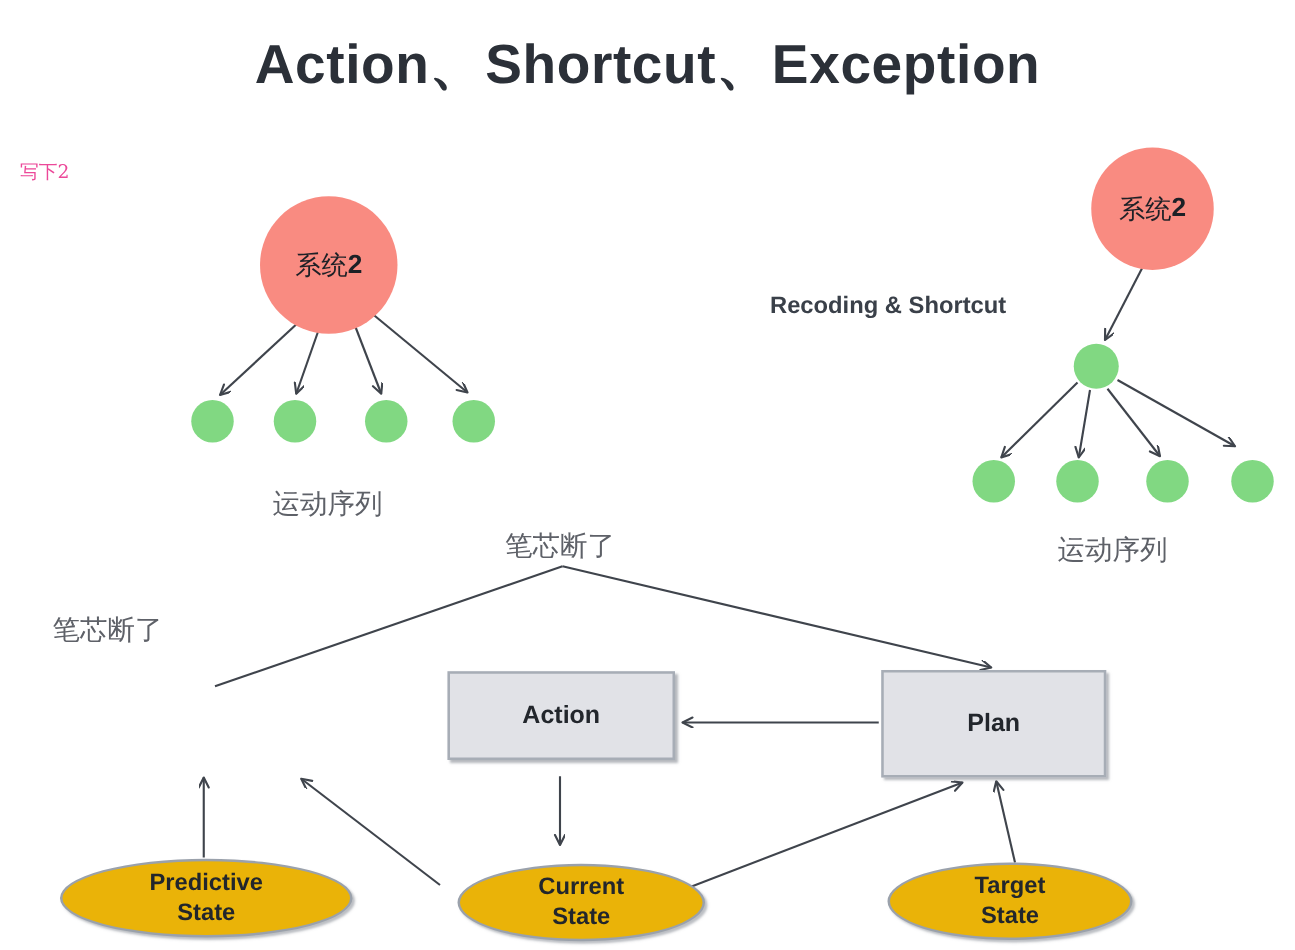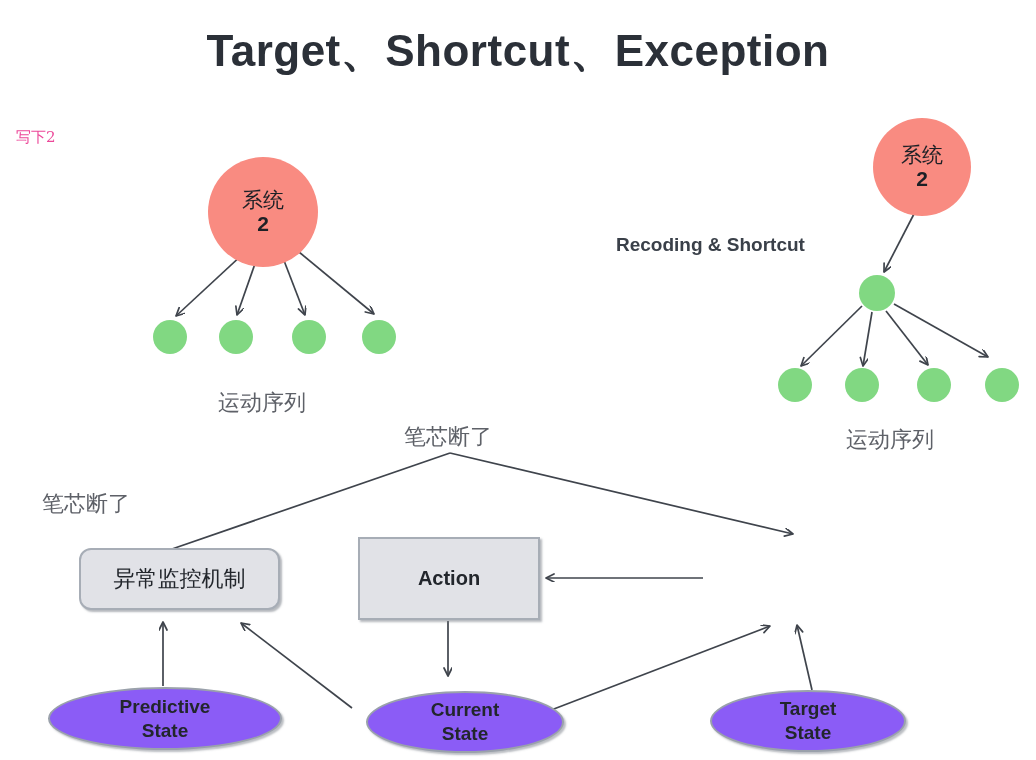--- a/index.html
+++ b/index.html
@@ -55,21 +55,21 @@
     font-size: 19px;
     font-weight: bold;
     color: #3a4049;
   }
   .node-circle {
     position: absolute;
     border-radius: 50%;
     display: flex;
     align-items: center;
     justify-content: center;
-    flex-direction: column;
+    flex-direction: row;
     box-sizing: border-box;
   }
   .pink-circle {
     background: #f98b81;
     color: #1d2026;
     font-family: "DejaVu Serif", "Liberation Serif", serif;
     line-height: 1.15;
     text-align: center;
     font-size: 21px;
   }
@@ -102,21 +102,21 @@
     font-size: 20px;
     font-weight: bold;
     color: #22262c;
   }
   .rounded {
     border-radius: 12px;
   }
   .ellipse {
     position: absolute;
     box-sizing: border-box;
-    background: #8b5cf6;
+    background: #eab308;
     border: 2px solid #9aa1ab;
     border-radius: 50%;
     display: flex;
     align-items: center;
     justify-content: center;
     text-align: center;
     box-shadow: 2px 2px 2px rgba(120,125,135,0.5);
   }
   .ellipse span {
     font-family: "Liberation Sans", sans-serif;
@@ -124,21 +124,21 @@
     font-weight: bold;
     color: #22262c;
     line-height: 1.25;
   }
 </style>
 </head>
 <body>
 
 <div id="canvas">
 
-  <div class="txt" id="page-title">Target、Shortcut、Exception</div>
+  <div class="txt" id="page-title">Action、Shortcut、Exception</div>
 
   <svg class="layer" viewBox="0 0 1036 760">
     <defs>
       <marker id="arrowOpen" markerWidth="12" markerHeight="12" refX="9" refY="4" orient="auto" markerUnits="userSpaceOnUse">
         <path d="M1,0 L9,4 L1,8" fill="none" stroke="#3f444c" stroke-width="1.7" stroke-linecap="round" stroke-linejoin="round"></path>
       </marker>
       <marker id="arrowOpenSm" markerWidth="11" markerHeight="11" refX="8" refY="3.6" orient="auto" markerUnits="userSpaceOnUse">
         <path d="M1,0 L8,3.6 L1,7.2" fill="none" stroke="#3f444c" stroke-width="1.5" stroke-linecap="round" stroke-linejoin="round"></path>
       </marker>
     </defs>
@@ -193,28 +193,28 @@
   <div class="node-circle pink-circle" style="left:873px; top:118px; width:98px; height:98px;">
     <span>系统</span>
     <span class="num">2</span>
   </div>
   <div class="node-circle green-circle" style="left:859px; top:275px; width:36px; height:36px;"></div>
   <div class="node-circle green-circle" style="left:778px; top:368px; width:34px; height:34px;"></div>
   <div class="node-circle green-circle" style="left:845px; top:368px; width:34px; height:34px;"></div>
   <div class="node-circle green-circle" style="left:917px; top:368px; width:34px; height:34px;"></div>
   <div class="node-circle green-circle" style="left:985px; top:368px; width:34px; height:34px;"></div>
 
-  <div class="box rounded" style="left:79px; top:548px; width:201px; height:62px;">
-    <span class="box-label-cn">异常监控机制</span>
-  </div>
-
-  <div class="box" style="left:358px; top:537px; width:182px; height:83px;align-items:center;">
+
+  <div class="box" style="left:358px; top:537px; width:182px; height:71px;align-items:center;">
     <span class="box-label-en">Action</span>
   </div>
 
+  <div class="box" style="left:705px; top:536px; width:180px; height:86px;">
+    <span class="box-label-en">Plan</span>
+  </div>
 
   <div class="ellipse" style="left:48px; top:687px; width:234px; height:63px;">
     <span><span>Predictive</span><br><span>State</span></span>
   </div>
 
   <div class="ellipse" style="left:366px; top:691px; width:198px; height:62px;">
     <span><span>Current</span><br><span>State</span></span>
   </div>
 
   <div class="ellipse" style="left:710px; top:690px; width:196px; height:62px;text-align:center;">

